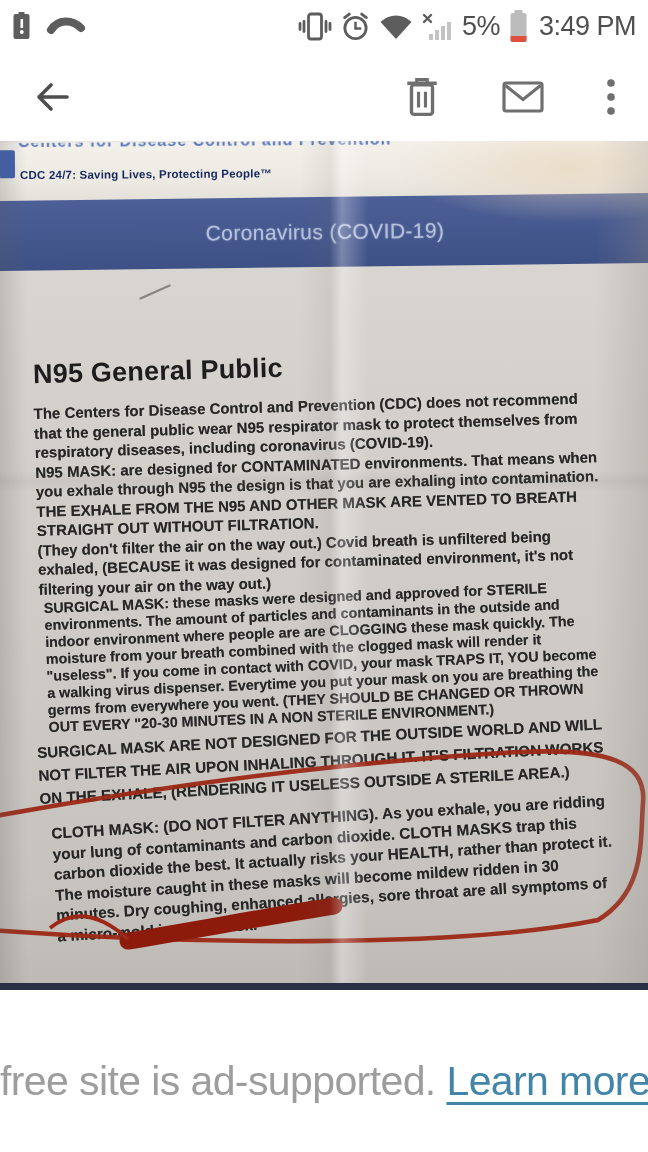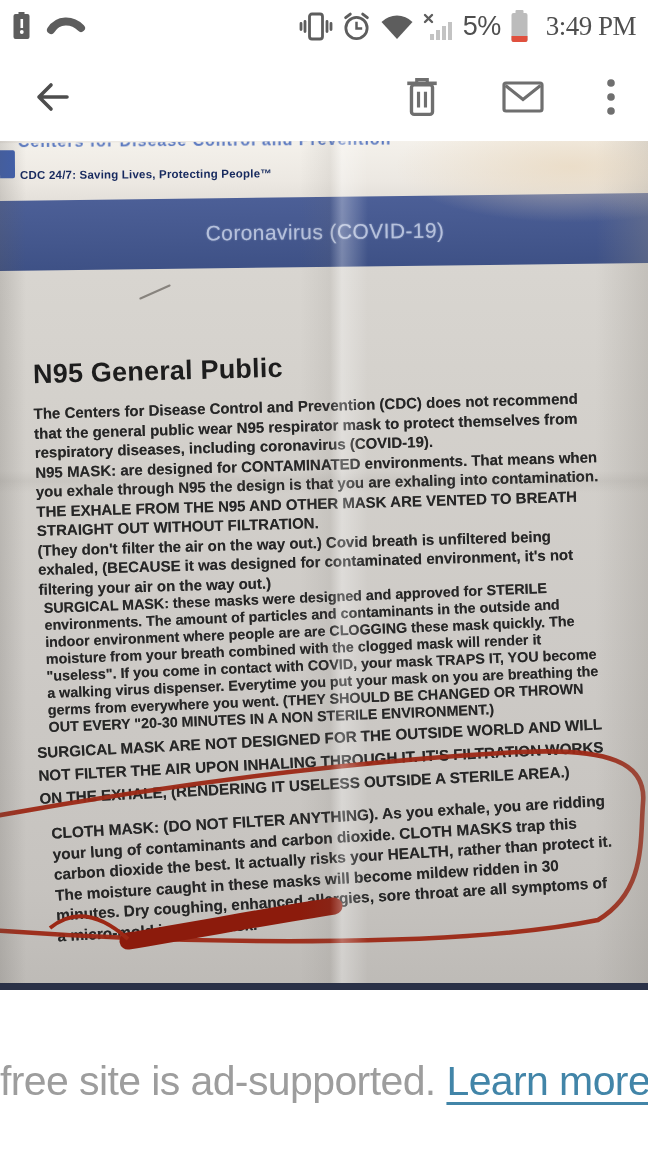--- a/index.html
+++ b/index.html
@@ -7,21 +7,21 @@
               font-family:"Liberation Sans", sans-serif; }
   .screen { position:relative; width:648px; height:1152px; background:#fff; }
 
   
   .status-bar { position:absolute; top:0; left:0; width:648px; height:52px;
                 display:flex; align-items:center; justify-content:space-between;
                 padding:0 12px; background:#fff; }
   .sb-left { display:flex; align-items:center; gap:15px; }
   .sb-right { display:flex; align-items:center; gap:8px; }
   .sb-text { font-size:27px; color:#4f4f4f; letter-spacing:-0.5px; }
-  .sb-time { margin-left:8px;font-family:Liberation Serif, serif; }
+  .sb-time { margin-left:2px; }
   .icon { display:inline-flex; align-items:center; justify-content:center; }
 
   
   .toolbar { position:absolute; top:52px; left:0; width:648px; height:89px;
              display:flex; align-items:center; justify-content:space-between;
              padding:0 28px 0 28px; background:#fff; }
   .tb-right { display:flex; align-items:center; gap:54px; }
   .tb-btn { background:none; border:none; cursor:pointer; display:flex;
             align-items:center; justify-content:center; padding:4px; }
 

